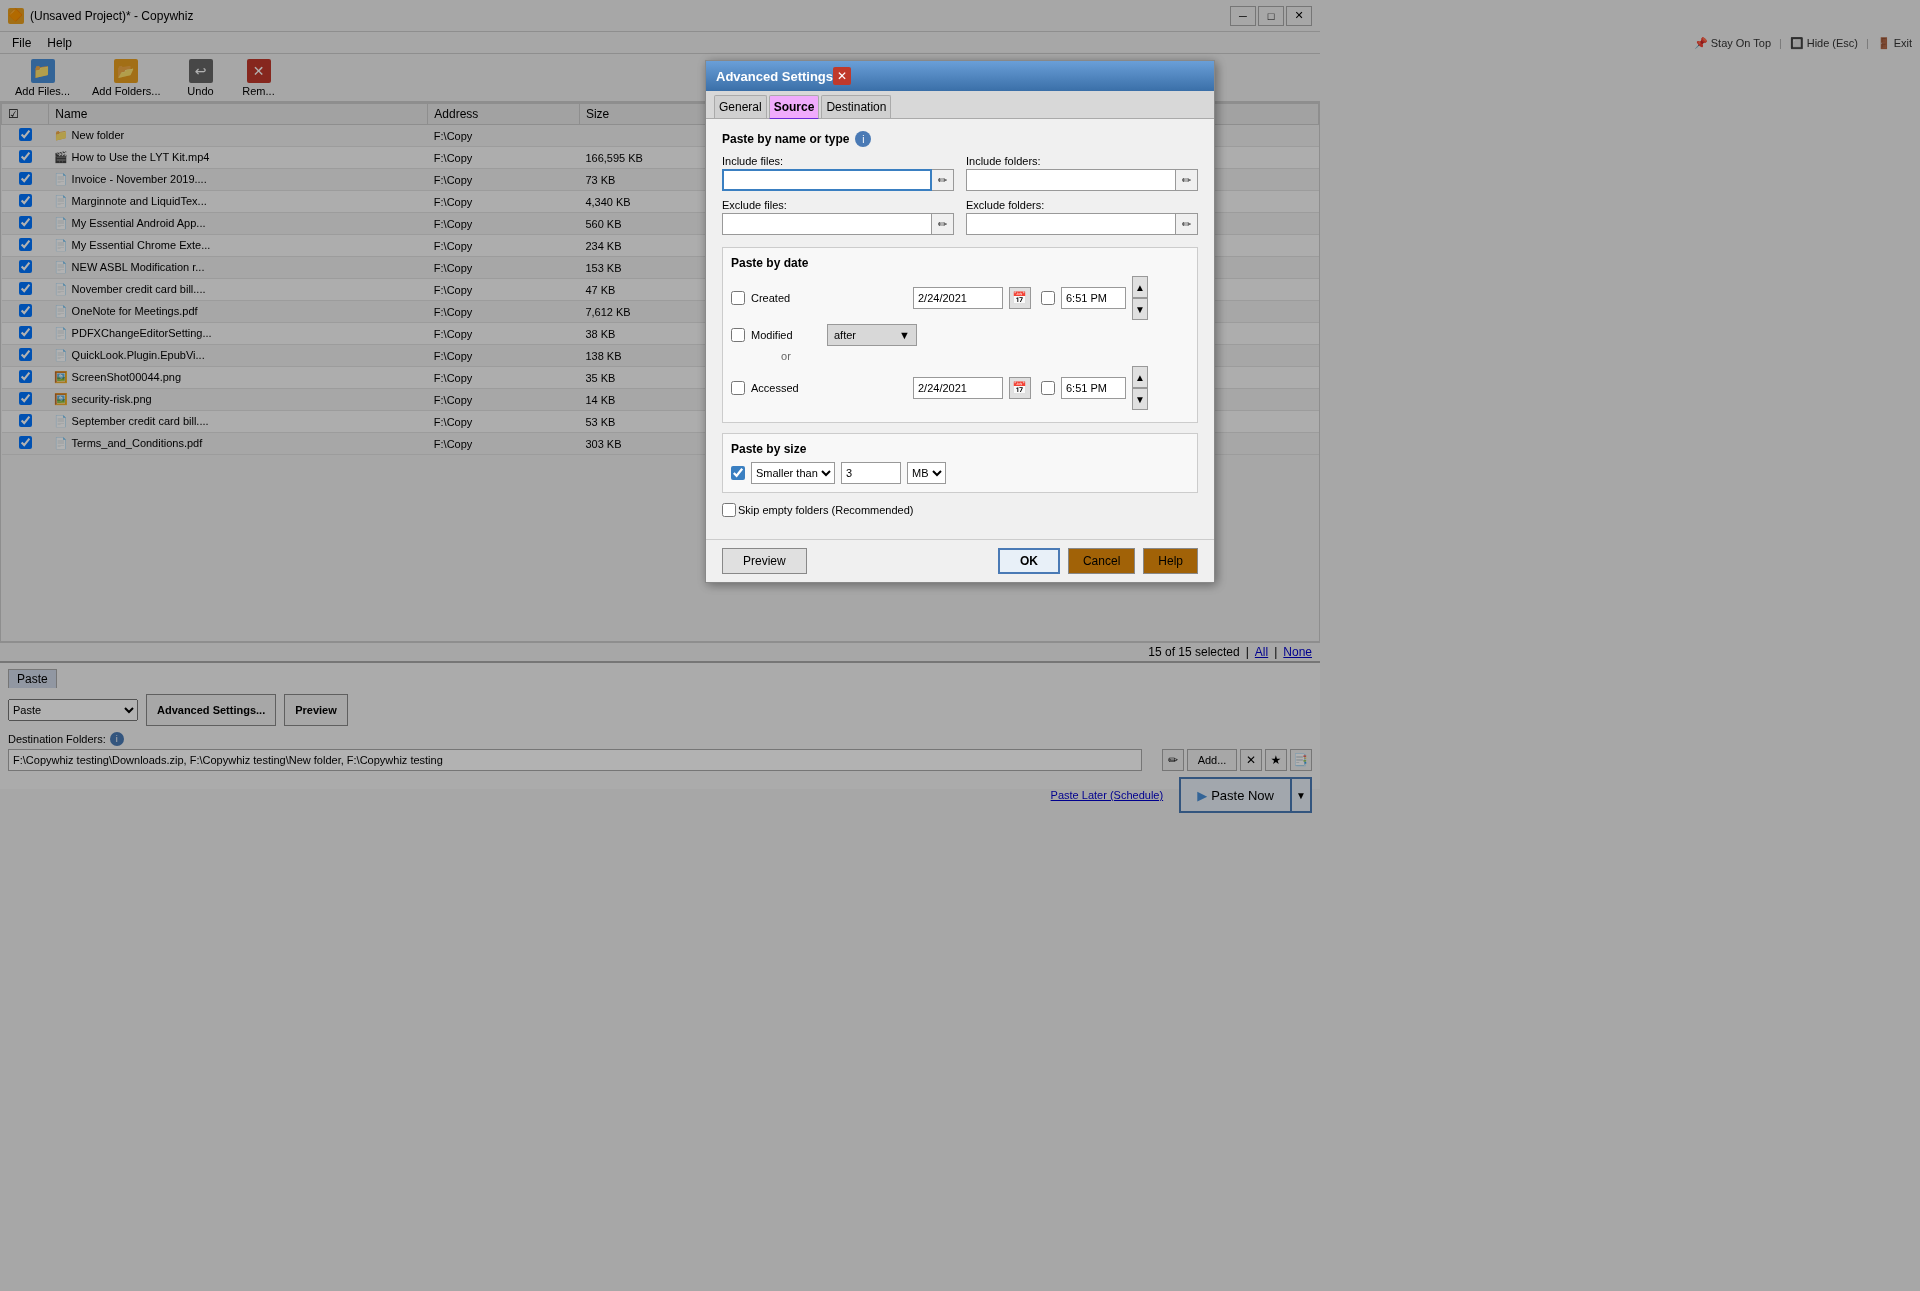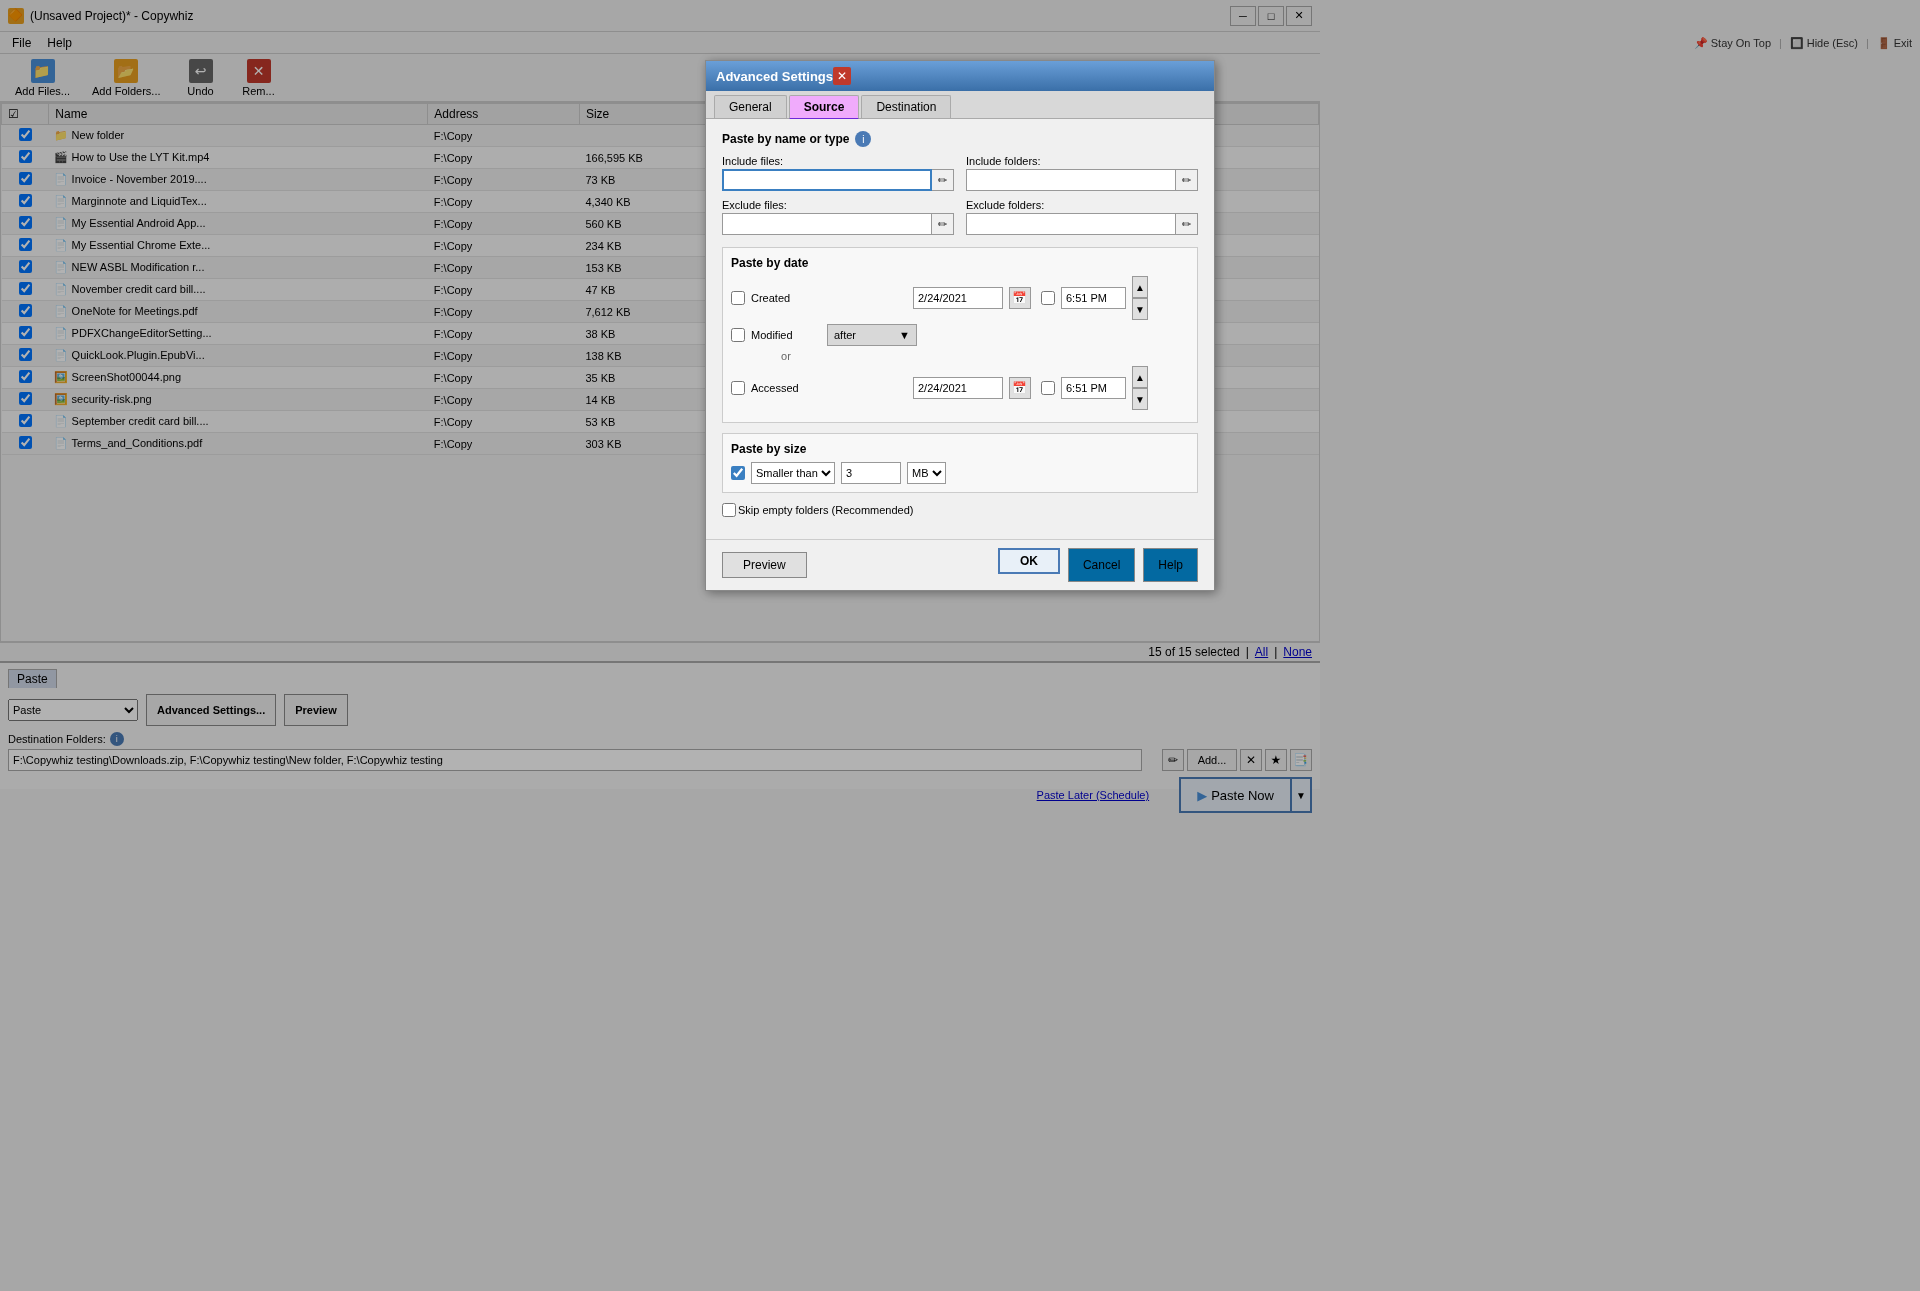--- a/index.html
+++ b/index.html
@@ -258,21 +258,21 @@
     }
     .modal-tabs {
       display: flex;
       background: #d8d8d8;
       border-bottom: 1px solid #aaa;
       padding-top: 4px;
       padding-left: 8px;
       gap: 2px;
     }
     .modal-tab {
-      padding: 4px 14px;
+      padding: 4px 4px;
       background: #d0d0d0;
       border: 1px solid #aaa;
       border-bottom: none;
       cursor: pointer;
       font-size: 12px;
       border-radius: 2px 2px 0 0;
     }
     .modal-tab.active {
       background: #f0abfc;
       border-bottom: 1px solid #6d28d9;
@@ -482,24 +482,24 @@
     .modal-ok-btn {
       height: 26px;
       padding: 0 20px;
       font-size: 12px;
       background: #e8f0f8;
       border: 2px solid #4a7ab5;
       cursor: pointer;
       font-weight: bold;
     }
     .modal-cancel-btn, .modal-help-btn {
-      height: 34px;
+      height: 26px;
       padding: 0 14px;
       font-size: 12px;
-      background: #0369a1;
+      background: #a16207;
       border: 1px solid #888;
       cursor: pointer;
       text-align: center;
     }
   </style>
 </head>
 <body>
 
 <div class="title-bar">
   <span class="app-icon">🔶</span>
@@ -740,21 +740,21 @@
     <div class="dest-tools">
       <button class="dest-tool-btn">✏</button>
       <button class="dest-tool-btn" style="width:50px;font-size:11px;">Add...</button>
       <button class="dest-tool-btn">✕</button>
       <button class="dest-tool-btn">★</button>
       <button class="dest-tool-btn">📑</button>
     </div>
   </div>
 
   
-  <div style="display:flex; justify-content:flex-end; align-items:center; margin-top:6px; gap:30px;">
+  <div style="display:flex; justify-content:flex-end; align-items:center; margin-top:6px; gap:16px;">
     <span style="color:#0000cc;cursor:pointer;text-decoration:underline;font-size:11px;">Paste Later (Schedule)</span>
     <div style="display:flex;">
       <button class="btn-paste-now">
         <span style="color:#4a90d9;">▶</span>
         <span>Paste Now</span>
       </button>
       <button class="btn-paste-dropdown">▼</button>
     </div>
   </div>
 </div>

